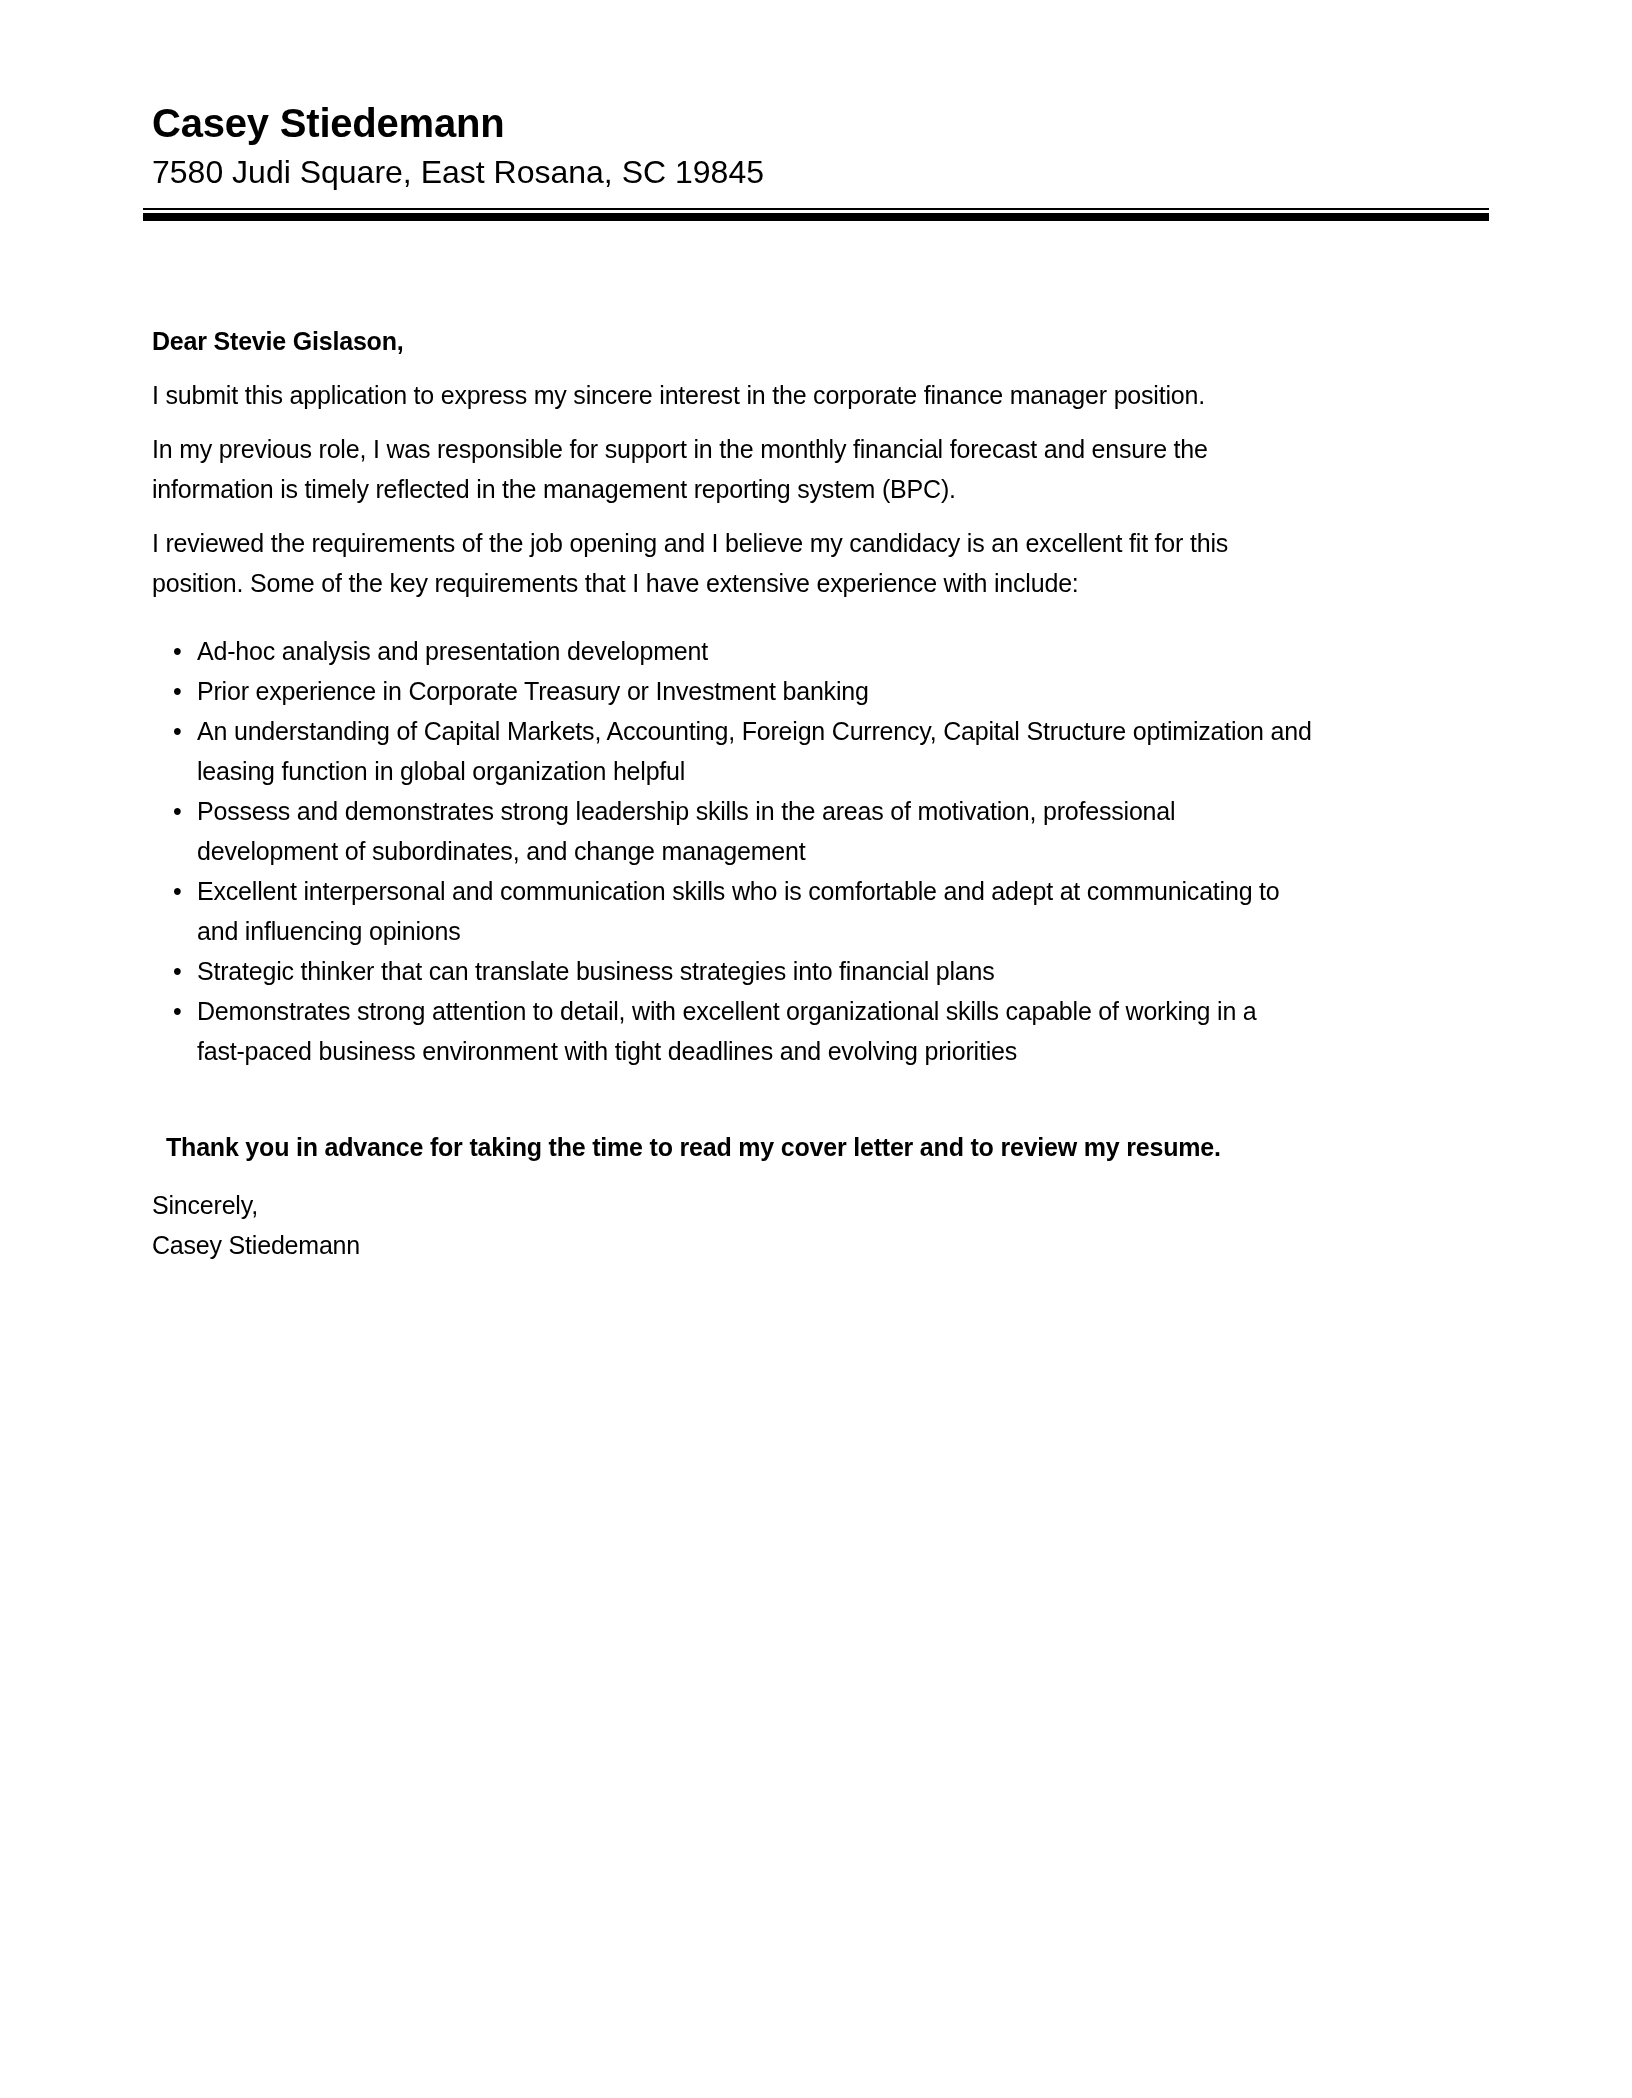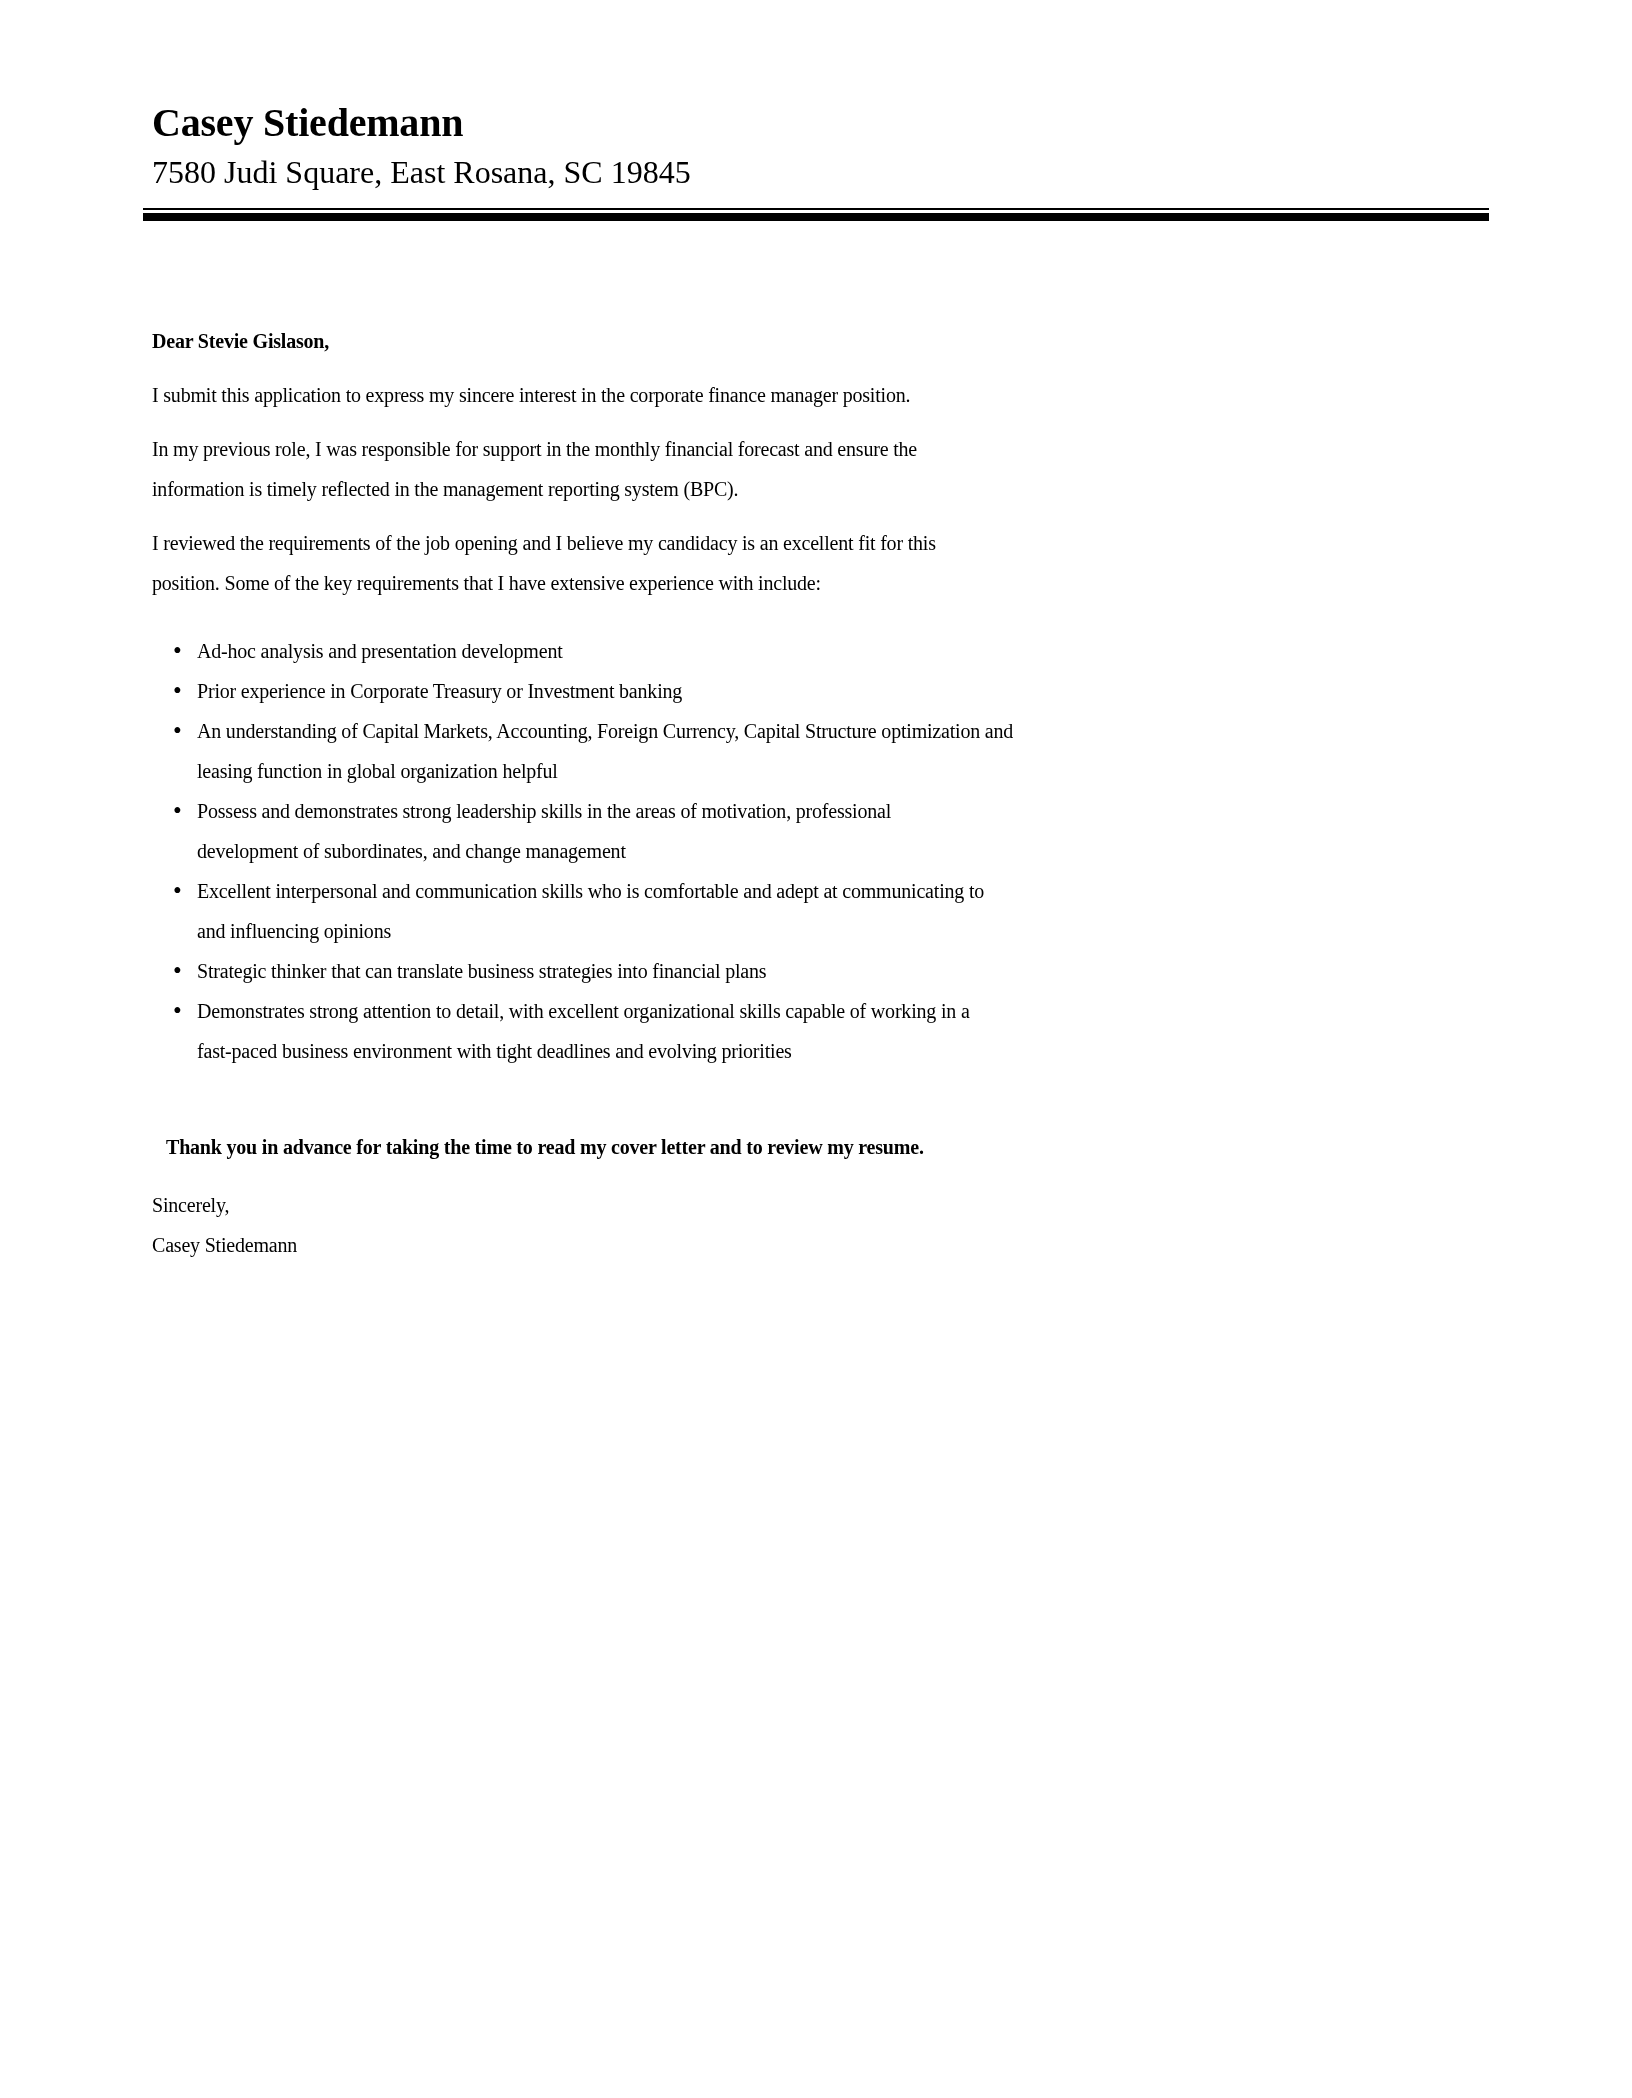--- a/index.html
+++ b/index.html
@@ -14,21 +14,20 @@
     color: #000000;
     -webkit-font-smoothing: antialiased;
   }
   .page {
     box-sizing: border-box;
     width: 1632px;
     height: 2098px;
     padding: 100px 143px 0 143px;
     background: #ffffff;
     overflow: hidden;
-    font-family: Liberation Serif, serif;
   }
   
   .letter-header { padding-left: 9px; }
   .sender-name {
     font-size: 40px;
     font-weight: 700;
     line-height: 46px;
     letter-spacing: -0.2px;
   }
   .sender-address {
@@ -40,21 +39,21 @@
   .header-divider {
     margin-top: 16px;
     height: 3px;               
     border-top: 2px solid #000000;
     border-bottom: 8px solid #000000;
     width: 100%;
   }
   
   .letter-body {
     padding-left: 9px;
-    font-size: 20px;
+    font-size: 25px;
     line-height: 40px;
     letter-spacing: -0.2px;
   }
   .greeting {
     margin-top: 100px;
     font-weight: 700;
   }
   .para {
     margin-top: 14px;
     white-space: pre-line;

